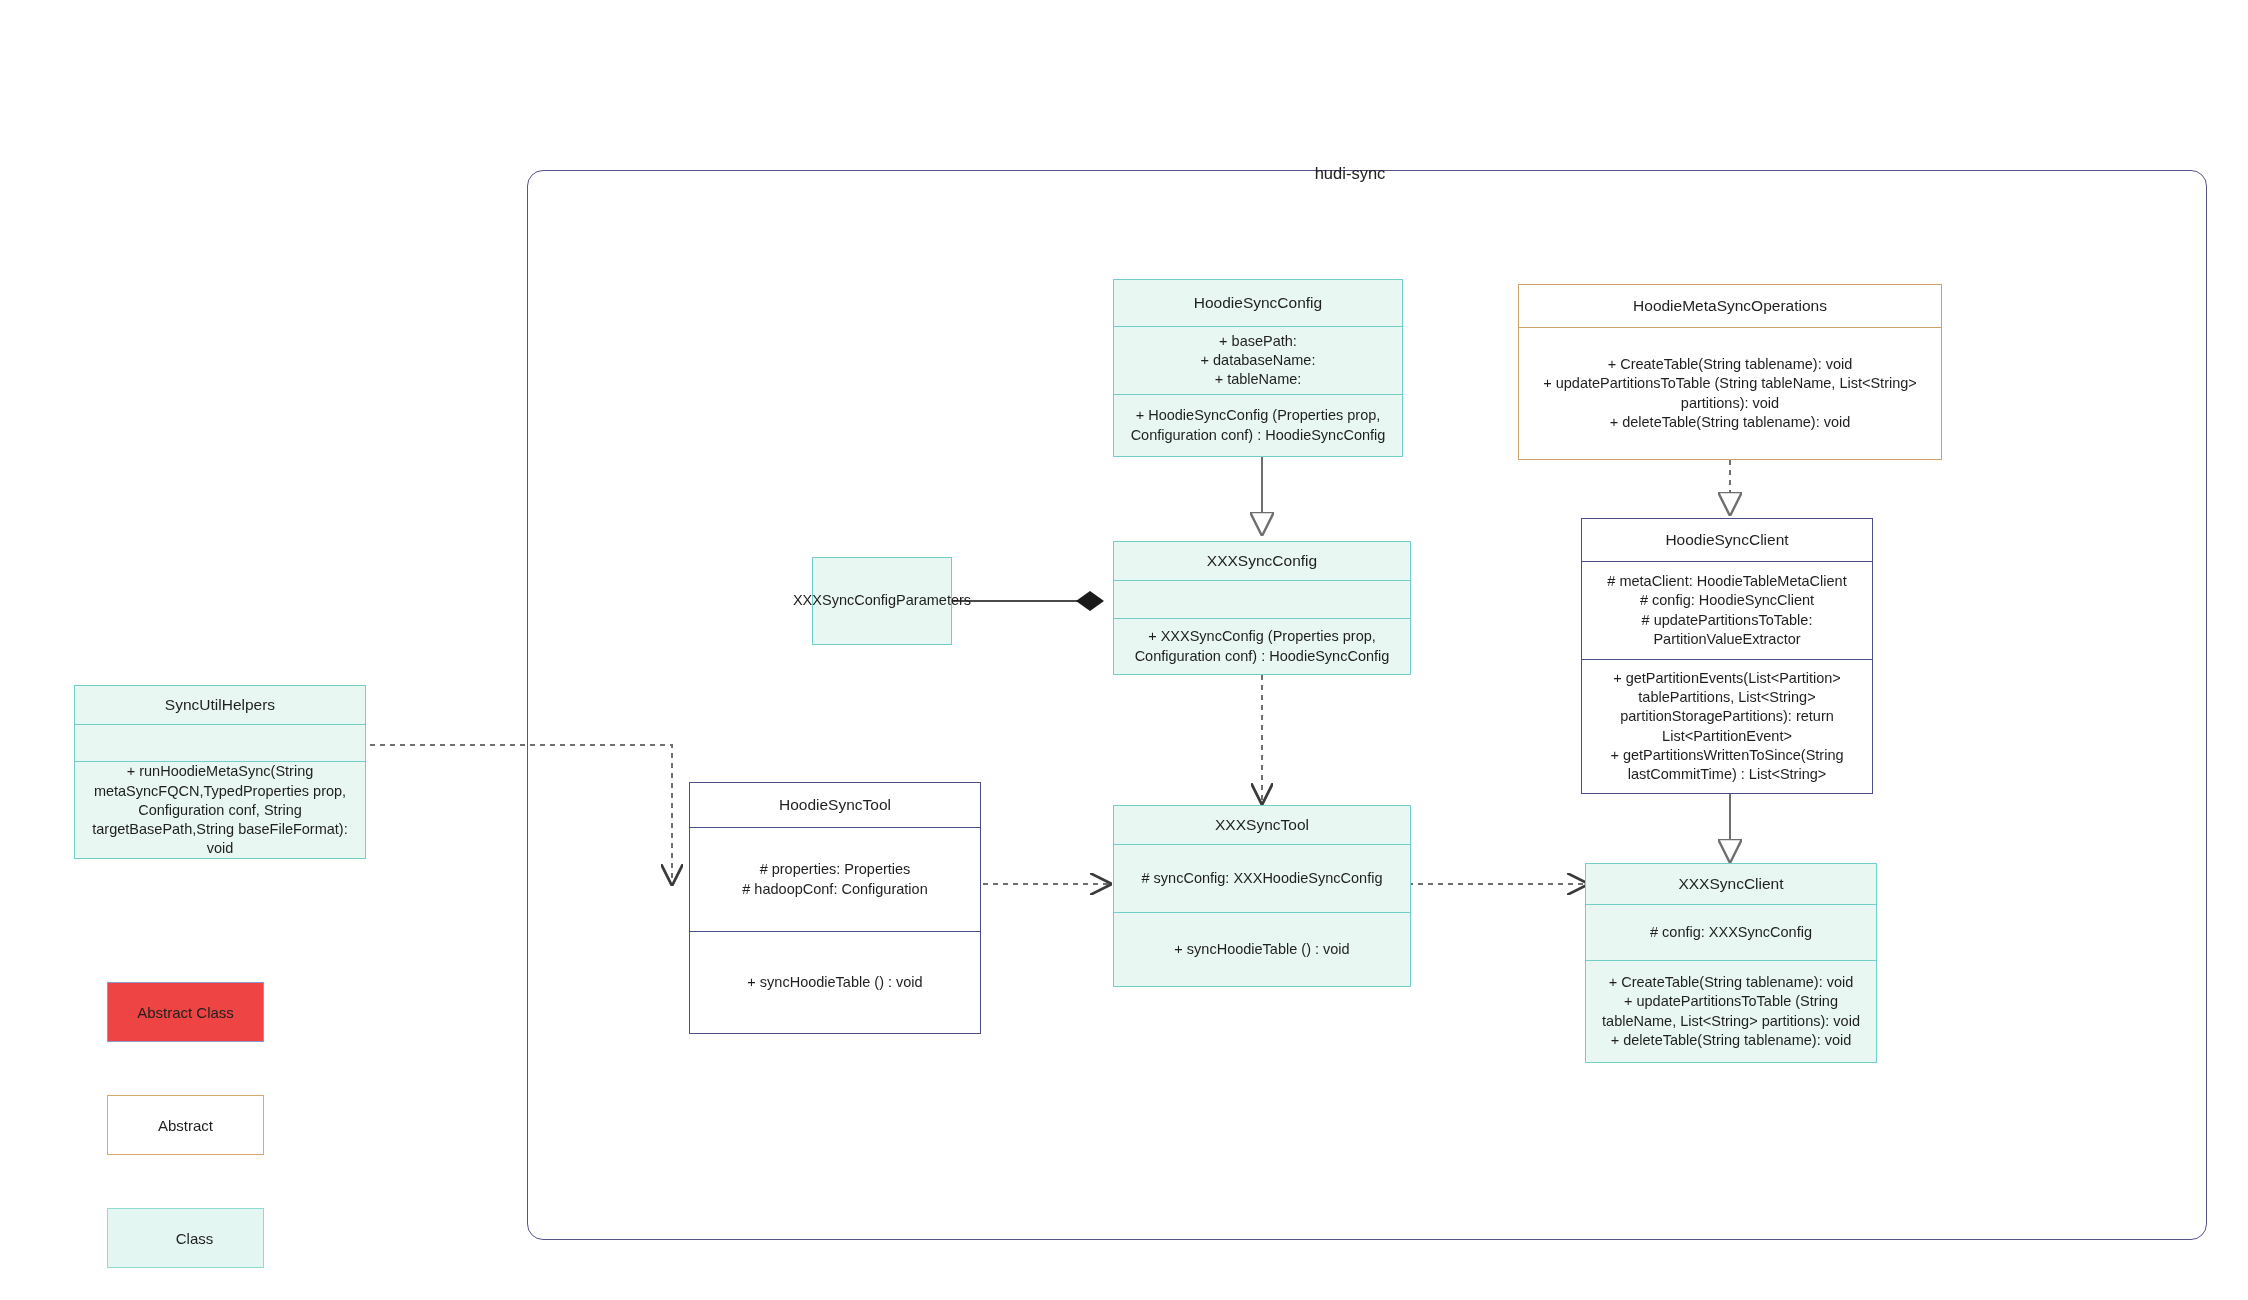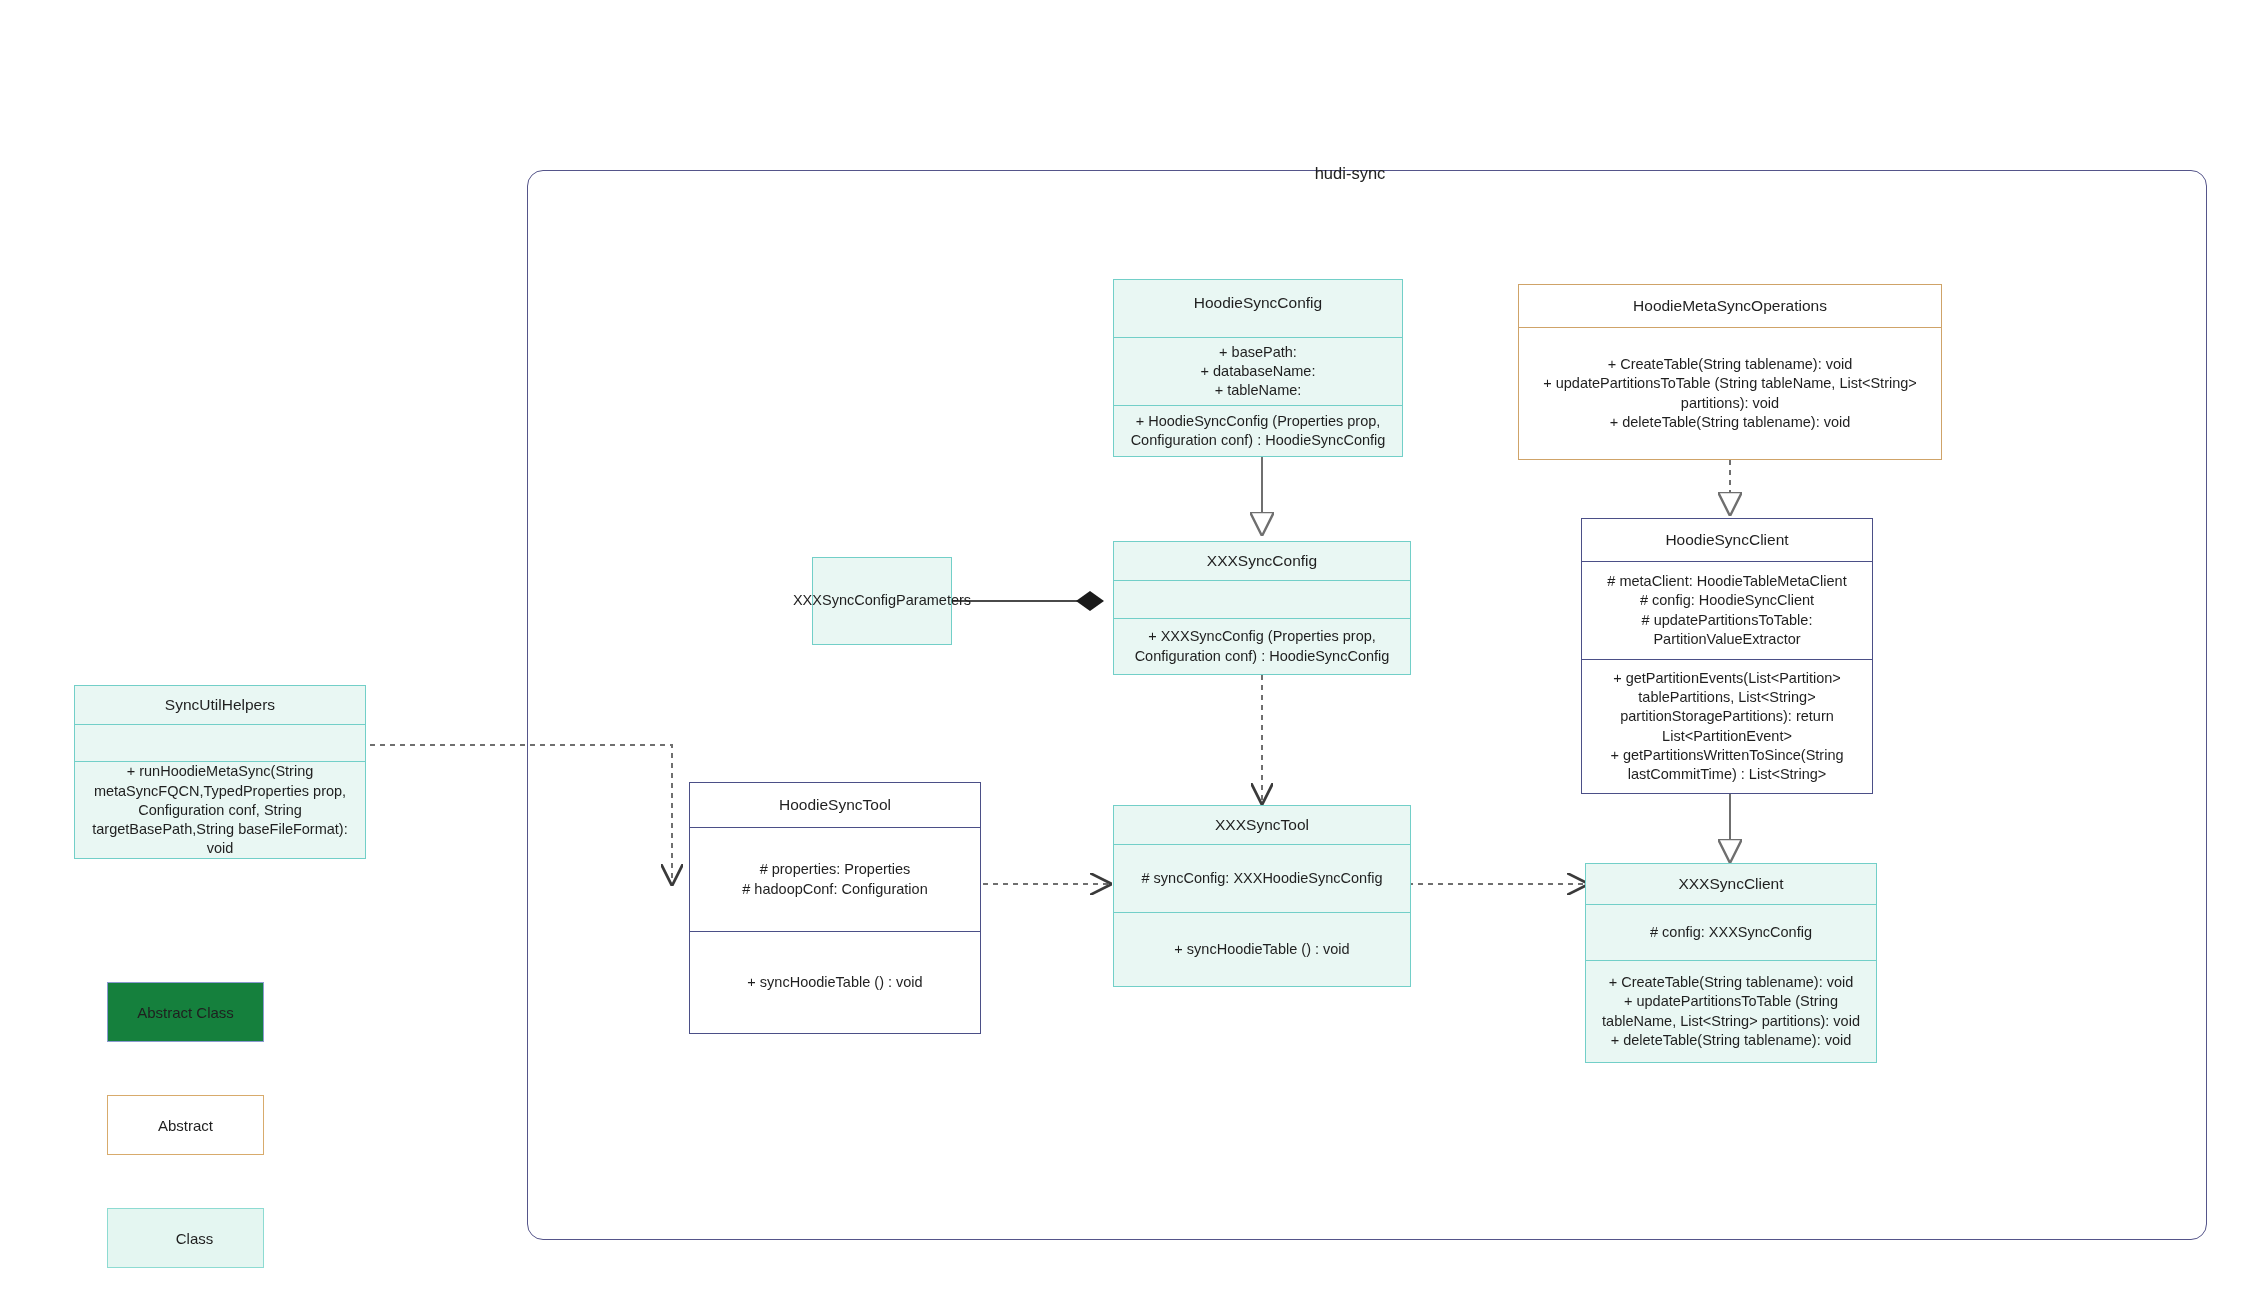--- a/index.html
+++ b/index.html
@@ -75,21 +75,21 @@
   
   .legend-box {
     position: absolute;
     box-sizing: border-box;
     display: flex;
     align-items: center;
     justify-content: center;
     font-size: 15px;
     color: #1f1f1f;
   }
-  .legend-box.abstract { border: 1.8px solid #8a9ad0; background: #15803d; text-align: right; }
+  .legend-box.abstract { border: 1.8px solid #8a9ad0; background: #ef4444; text-align: right; }
   .legend-box.iface    { border: 1.8px solid #d8ab6c; background: #ffffff; }
   .legend-box.cls      { border: 1.8px solid #8ddbd2; background: #e4f6f1; padding-left: 18px; }
 
   
   #wires {
     position: absolute;
     left: 0; top: 0;
     width: 2248px;
     height: 1300px;
     pointer-events: none;
@@ -144,21 +144,21 @@
       <line x1="983" y1="884" x2="1110" y2="884" stroke="#6f6f6f" stroke-width="2" stroke-dasharray="5,5" marker-end="url(#openArrow)"></line>
     </g>
 
     <g>
       <line x1="1408" y1="884" x2="1587" y2="884" stroke="#6f6f6f" stroke-width="2" stroke-dasharray="5,5" marker-end="url(#openArrow)"></line>
     </g>
   </svg>
 
   <div class="umlbox cls" style="left:1113px; top:279px; width:290px; height:178px;">
     <div class="sect title" style="height:46px;">HoodieSyncConfig</div>
-    <div class="sect body" style="height:68px;margin-top:11px;">+   basePath:
+    <div class="sect body" style="height:68px;">+   basePath:
 +   databaseName:
 +   tableName:</div>
     <div class="sect body" style="flex:1;">+   HoodieSyncConfig (Properties prop, Configuration conf) : HoodieSyncConfig</div>
   </div>
 
   <div class="umlbox iface" style="left:1518px; top:284px; width:424px; height:176px;">
     <div class="sect title" style="height:42px;">HoodieMetaSyncOperations</div>
     <div class="sect body" style="flex:1; padding:0 14px;">+   CreateTable(String tablename): void
 +   updatePartitionsToTable (String tableName, List&lt;String&gt; partitions): void
 +   deleteTable(String tablename): void</div>

